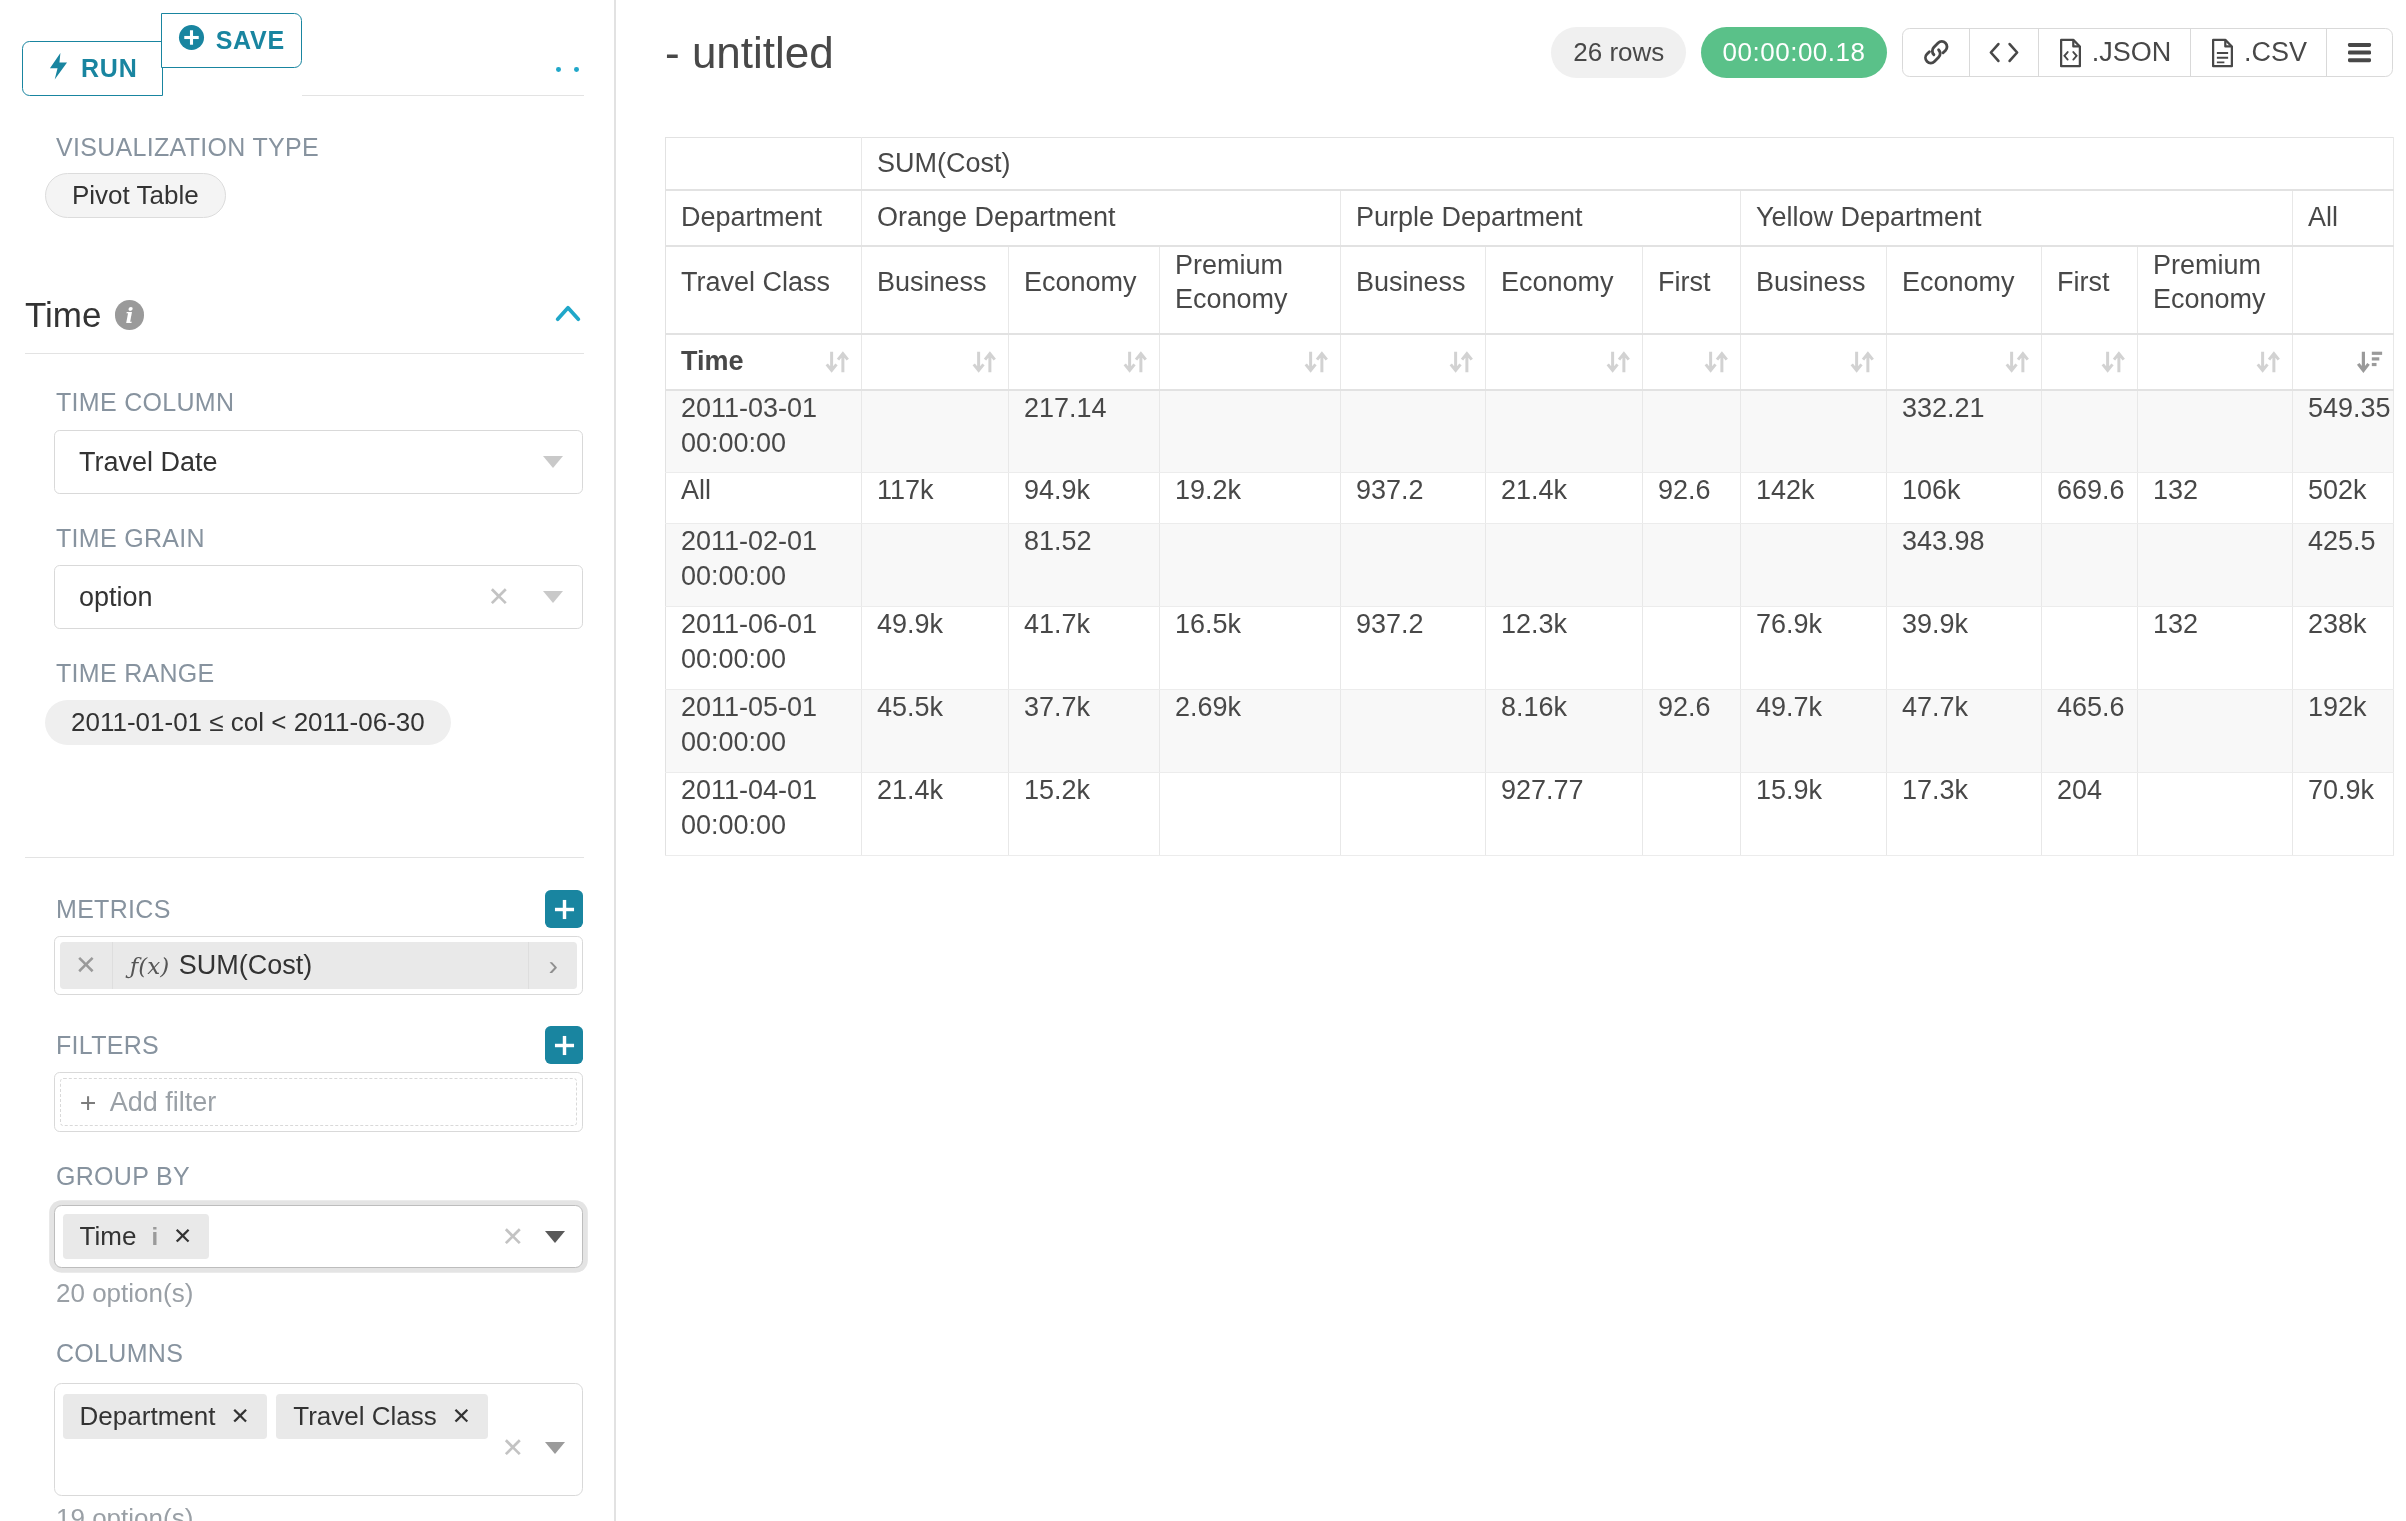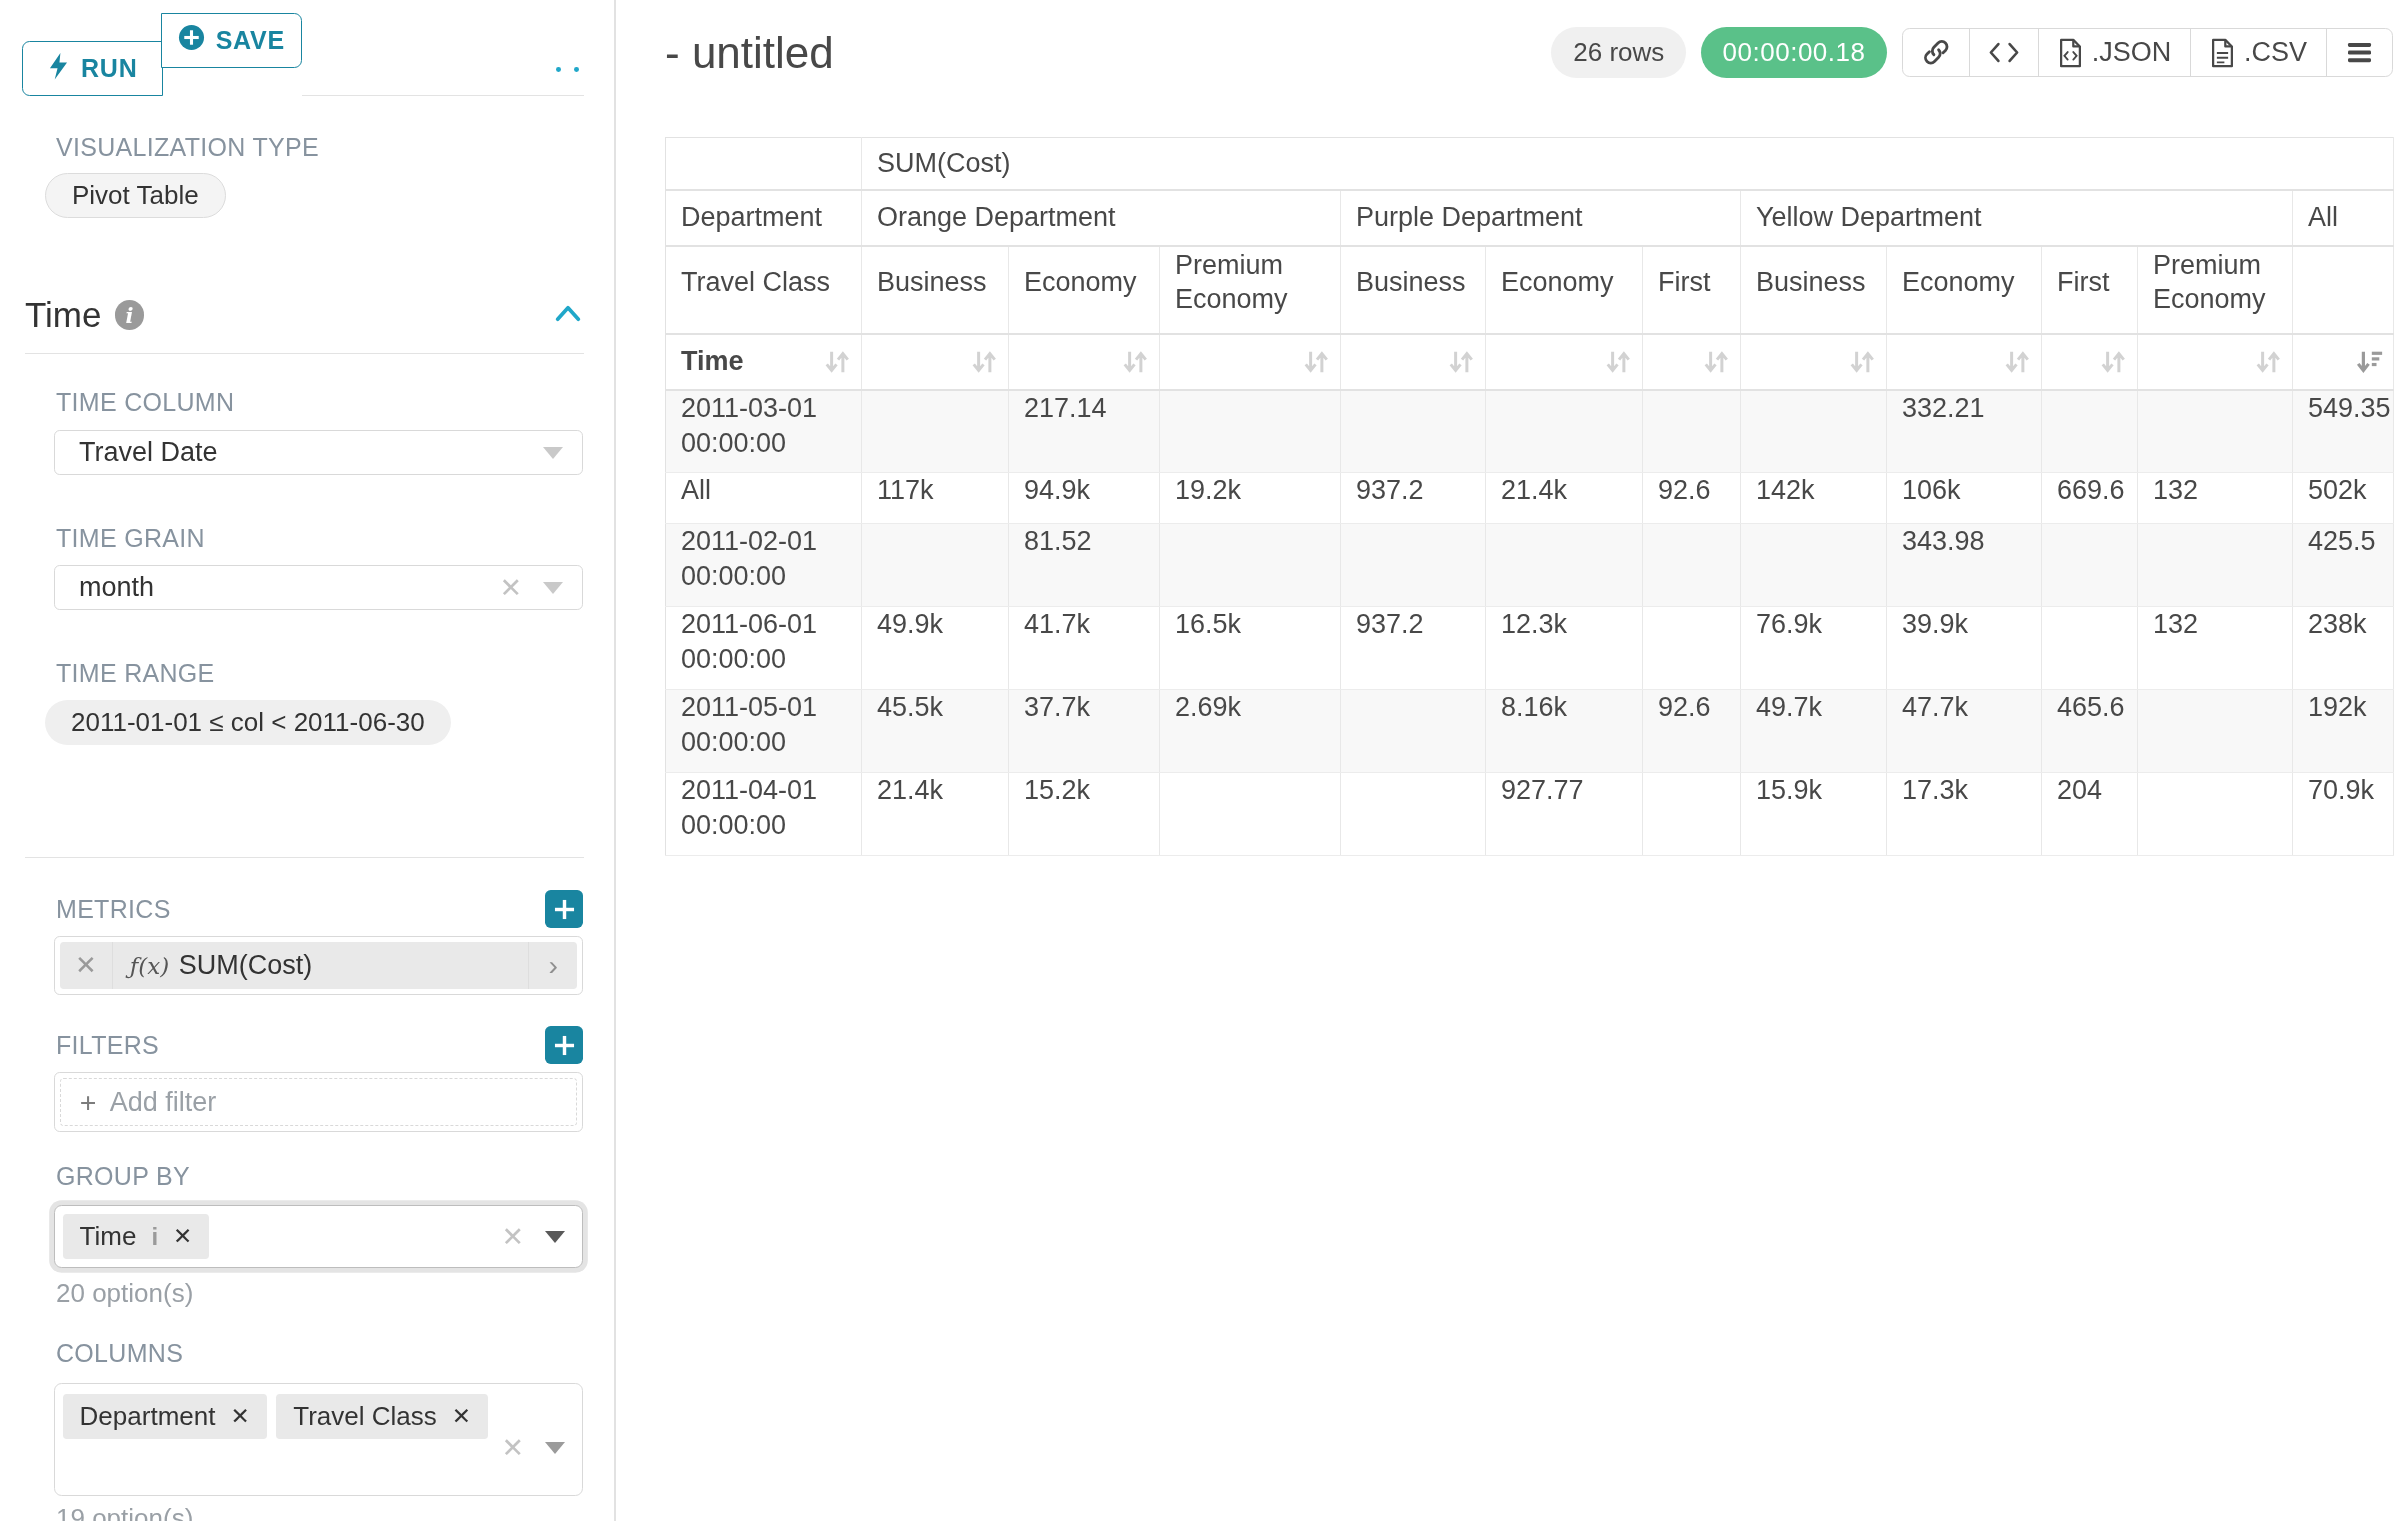--- a/index.html
+++ b/index.html
@@ -31,23 +31,23 @@
   .section-head .title { font-size:35px; color:#333; }
   .section-head .spacer { flex:1; }
 
   .pill-plain {
     position:absolute; display:inline-flex; align-items:center; height:45px; padding:0 26px;
     background:#f4f4f4; border:1px solid #dcdcdc; border-radius:23px; font-size:26px; color:#333; white-space:nowrap;
   }
   .pill-range { background:#efefef; border:none; }
 
   .select {
-    position:absolute; left:54px; width:529px; height:45px; background:#fff;
+    position:absolute; left:54px; width:529px; height:64px; background:#fff;
     border:1px solid #d9d9d9; border-radius:5.7px; display:flex; align-items:center;
-    padding:0 19px 0 24px; font-size:27px; color:#333;
+    padding:0 19px 0 24px; font-size:27px; color:#333;gap:12px;
   }
   .select .grow { flex:1; }
   .icon-x { font-size:27px; color:#c3c3c3; margin-right:21px; cursor:pointer; }
   .caret-down { width:0; height:0; border-left:10.5px solid transparent; border-right:10.5px solid transparent; border-top:12.4px solid #c9c9c9; }
   .caret-down.dark { border-top-color:#595959; }
   .caret-down.mid { border-top-color:#9b9b9b; }
 
   .label-row { position:absolute; left:56px; width:527px; display:flex; align-items:center; justify-content:space-between; }
   .plus-btn {
     width:38px; height:38px; border-radius:5.7px; background:var(--primary); color:#fff;
@@ -178,21 +178,21 @@
   <div class="hdivider" style="top:353px"></div>
 
   <div class="ctl-label" style="top:388px">TIME COLUMN</div>
   <div class="select" style="top:430px">
     <span class="grow">Travel Date</span>
     <span class="caret-down"></span>
   </div>
 
   <div class="ctl-label" style="top:524px">TIME GRAIN</div>
   <div class="select" style="top:565px">
-    <span class="grow">month</span>
+    <span class="grow">option</span>
     <span class="icon-x">✕</span>
     <span class="caret-down"></span>
   </div>
 
   <div class="ctl-label" style="top:659px">TIME RANGE</div>
   <div class="pill-plain pill-range" style="left:45px; top:700px">2011-01-01 ≤ col &lt; 2011-06-30</div>
 
   <div class="hdivider" style="top:857px"></div>
 
   <div class="label-row" style="top:890px">

